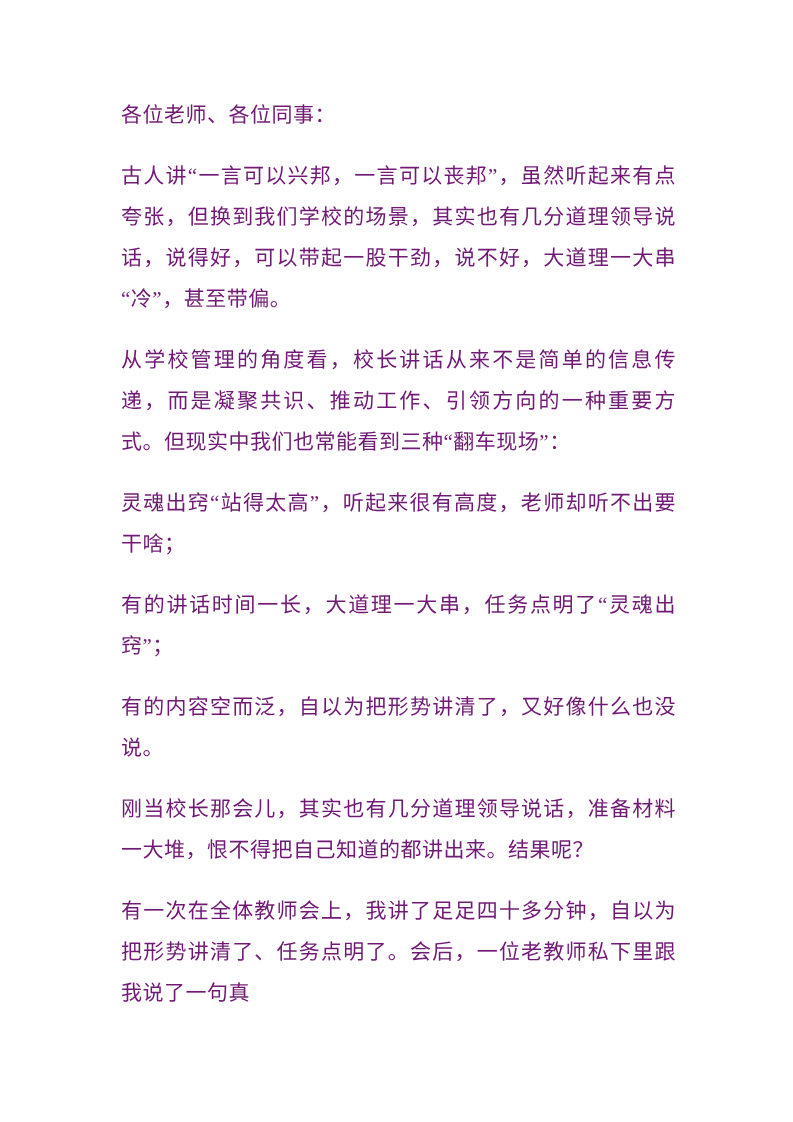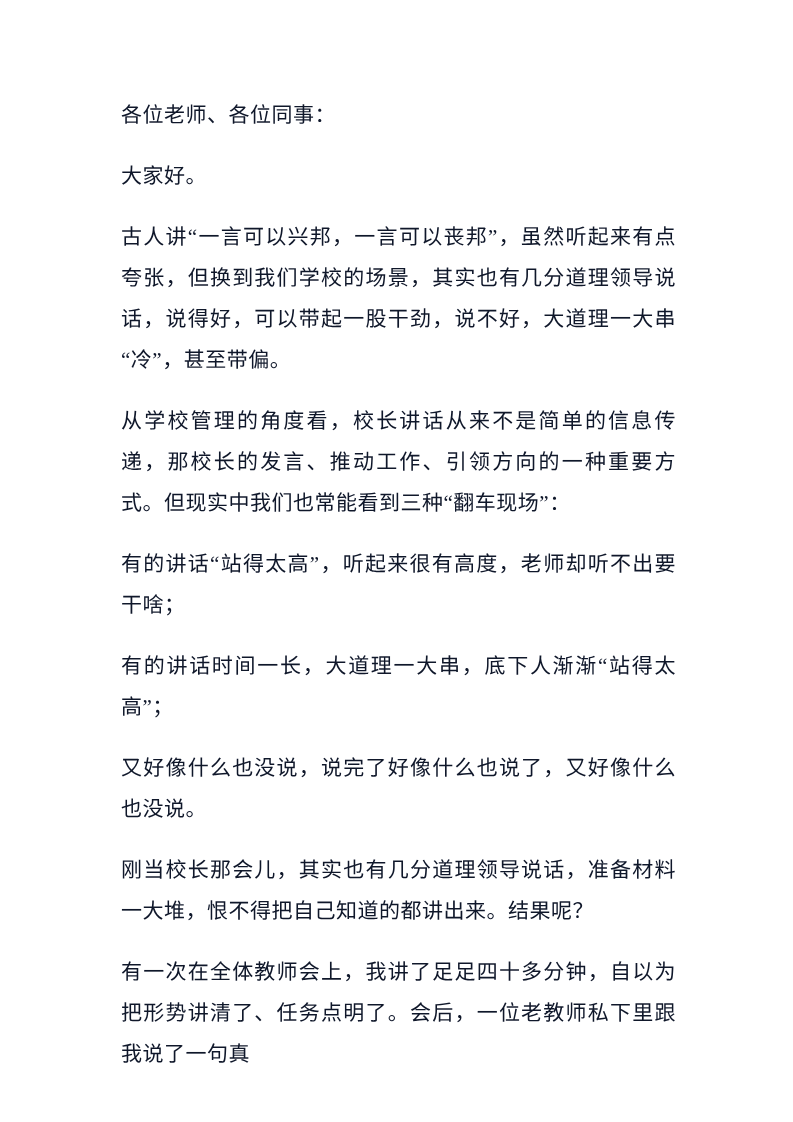--- a/index.html
+++ b/index.html
@@ -14,39 +14,38 @@
   }
   .page {
     box-sizing: border-box;
     width: 793px;
     height: 1122px;
     background: #ffffff;
     padding: 95px 117px 40px 121px;
     font-family: "Liberation Serif", "DejaVu Serif", serif;
     font-size: 21px;
     line-height: 41px;
-    color: #0f172a;
+    color: #701a75;
   }
   .page p {
     margin: 0 0 20px 0;
     text-align: justify;
     text-justify: inter-ideograph;
     letter-spacing: 0.5px;
     word-break: break-all;
   }
   .page p:last-child {
     margin-bottom: 0;
   }
 </style>
 </head>
 <body>
 
 <div class="page">
   <p>各位老师、各位同事：</p>
-  <p>大家好。</p>
   <p>古人讲“一言可以兴邦，一言可以丧邦”，虽然听起来有点夸张，但换到我们学校的场景，其实也有几分道理领导说话，说得好，可以带起一股干劲，说不好，大道理一大串“冷”，甚至带偏。</p>
-  <p>从学校管理的角度看，校长讲话从来不是简单的信息传递，那校长的发言、推动工作、引领方向的一种重要方式。但现实中我们也常能看到三种“翻车现场”：</p>
-  <p>有的讲话“站得太高”，听起来很有高度，老师却听不出要干啥；</p>
-  <p>有的讲话时间一长，大道理一大串，底下人渐渐“站得太高”；</p>
-  <p>又好像什么也没说，说完了好像什么也说了，又好像什么也没说。</p>
+  <p>从学校管理的角度看，校长讲话从来不是简单的信息传递，而是凝聚共识、推动工作、引领方向的一种重要方式。但现实中我们也常能看到三种“翻车现场”：</p>
+  <p>灵魂出窍“站得太高”，听起来很有高度，老师却听不出要干啥；</p>
+  <p>有的讲话时间一长，大道理一大串，任务点明了“灵魂出窍”；</p>
+  <p>有的内容空而泛，自以为把形势讲清了，又好像什么也没说。</p>
   <p>刚当校长那会儿，其实也有几分道理领导说话，准备材料一大堆，恨不得把自己知道的都讲出来。结果呢？</p>
   <p>有一次在全体教师会上，我讲了足足四十多分钟，自以为把形势讲清了、任务点明了。会后，一位老教师私下里跟我说了一句真</p>
 </div>
 
 </body></html>

